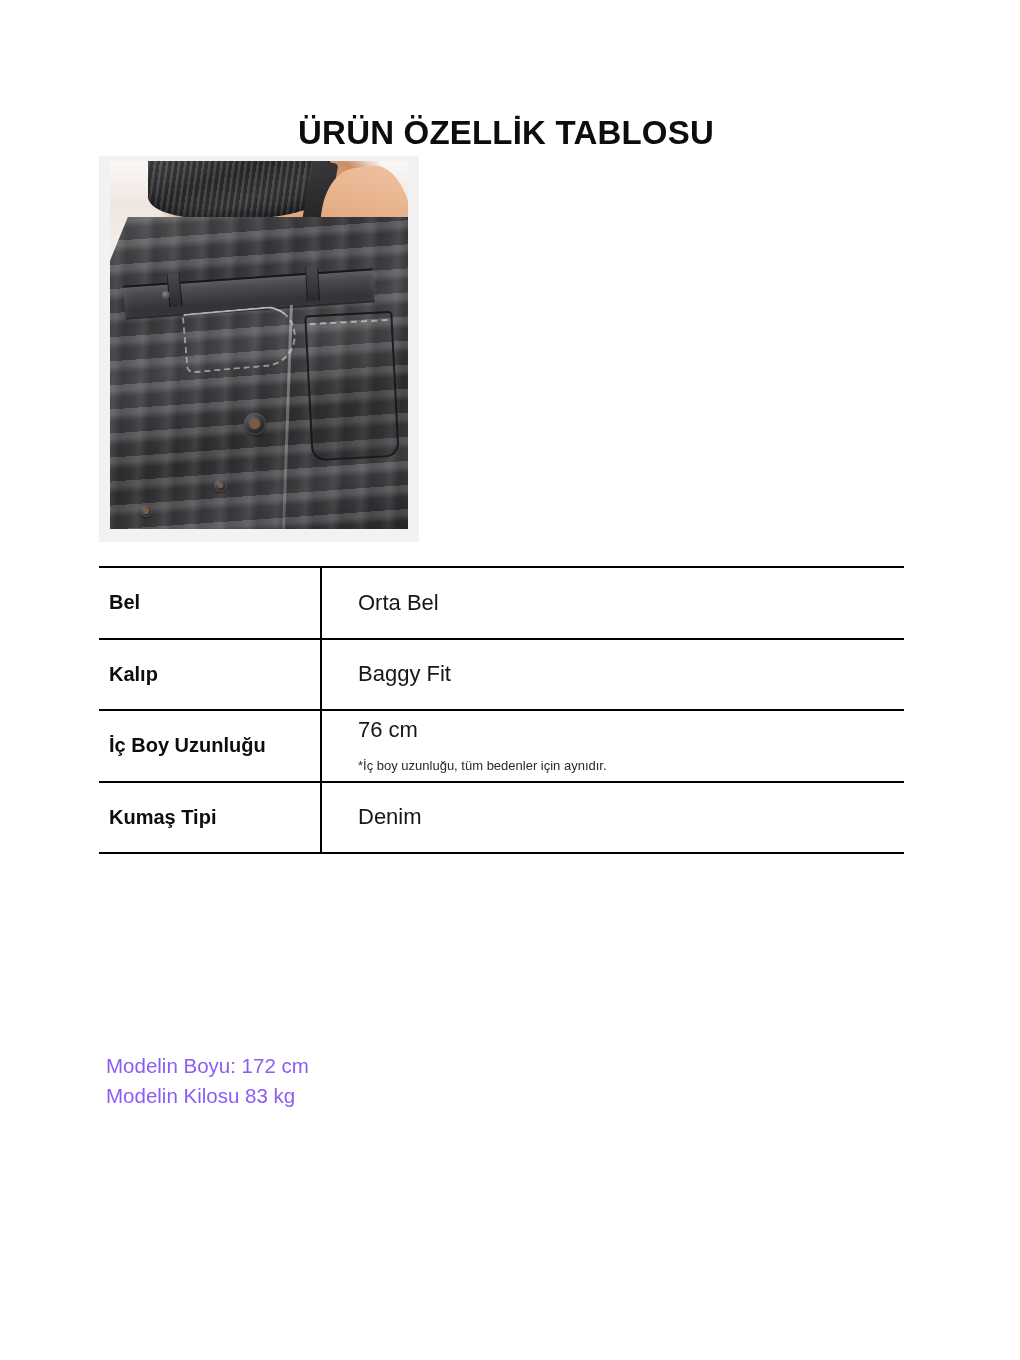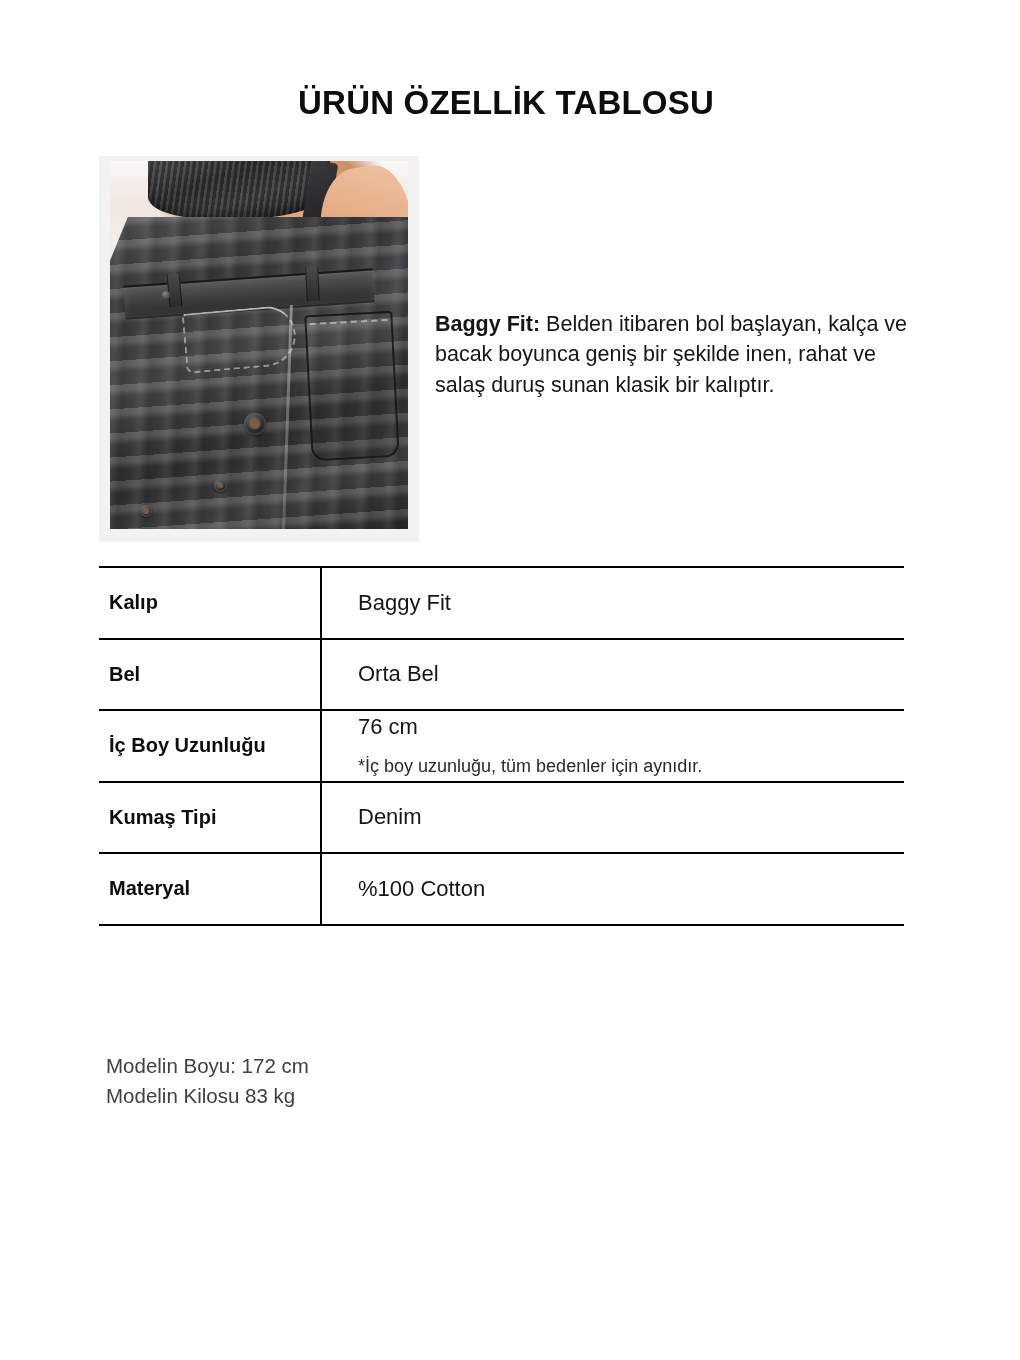--- a/index.html
+++ b/index.html
@@ -18,21 +18,21 @@
 
   .page {
     position: absolute;
     inset: 0;
   }
 
   
   .doc-title {
     position: absolute;
     left: 0;
-    top: 84px;
+    top: 114px;
     width: 1012px;
     text-align: center;
     font-size: 33px;
     font-weight: bold;
     letter-spacing: 0.2px;
     color: #0d0d0d;
   }
 
   
   .photo-frame {
@@ -251,35 +251,35 @@
     padding-left: 36px !important;
     font-size: 22px;
     color: #161616;
   }
   .val-main {
     display: block;
     line-height: 1.18;
   }
   .val-note {
     display: block;
-    font-size: 18px;
+    font-size: 13px;
     color: #2a2a2a;
     line-height: 1.3;
     margin-top: 15px;
   }
 
   
   .model-info {
     position: absolute;
     left: 106px;
     top: 1051px;
     width: 790px;
     font-size: 20.5px;
     line-height: 1.44;
-    color: #404040;
+    color: #8b5cf6;
   }
   .model-info div {
     white-space: pre-wrap;
   }
 </style>
 </head>
 <body>
 
 <div class="page">
 
@@ -304,55 +304,48 @@
         <div class="pocket-back"></div>
         <div class="seam"></div>
         <div class="eyelet e1"></div>
         <div class="eyelet e2"></div>
         <div class="eyelet e3"></div>
 
       </div>
     </div>
   </div>
 
-  <p class="description"><span class="lead">Baggy Fit:</span><span> Belden itibaren bol başlayan, kalça ve bacak boyunca geniş bir şekilde inen, rahat ve salaş duruş sunan klasik bir kalıptır.</span></p>
 
   <table class="spec-table">
     <tbody>
+      <tr>
+        <td class="col-label">Bel</td>
+        <td class="col-value">
+          <span class="val-main">Orta Bel</span>
+        </td>
+      </tr>
       <tr>
         <td class="col-label">Kalıp</td>
         <td class="col-value">
           <span class="val-main">Baggy Fit</span>
-        </td>
-      </tr>
-      <tr>
-        <td class="col-label">Bel</td>
-        <td class="col-value">
-          <span class="val-main">Orta Bel</span>
         </td>
       </tr>
       <tr>
         <td class="col-label">İç Boy Uzunluğu</td>
         <td class="col-value">
           <span class="val-main">76 cm</span>
           <span class="val-note">*İç boy uzunluğu, tüm bedenler için aynıdır.</span>
         </td>
       </tr>
       <tr>
         <td class="col-label">Kumaş Tipi</td>
         <td class="col-value">
           <span class="val-main">Denim</span>
         </td>
       </tr>
-      <tr>
-        <td class="col-label">Materyal</td>
-        <td class="col-value">
-          <span class="val-main">%100 Cotton</span>
-        </td>
-      </tr>
     </tbody>
   </table>
 
   <div class="model-info">
     <div>Modelin Boyu: 172 cm</div>
     <div>Modelin Kilosu 83 kg</div>
   </div>
 
 </div>
 

